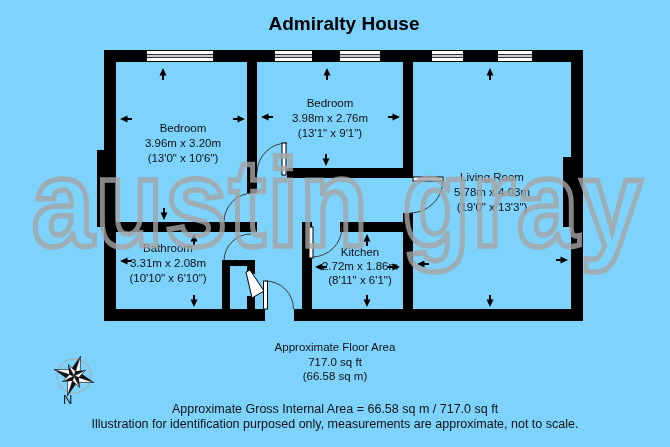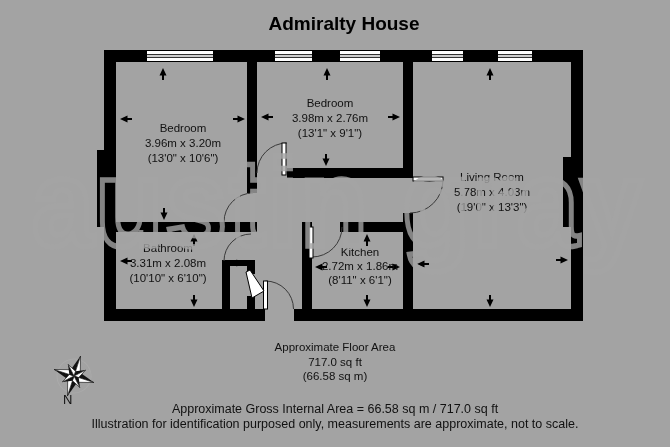--- a/index.html
+++ b/index.html
@@ -1,16 +1,16 @@
 <!DOCTYPE html>
 <html><head>
 <meta charset="utf-8">
 <style>
   html,body{margin:0;padding:0;background:#fff;}
-  #stage{position:relative;width:670px;height:447px;background:#a3a3a3;overflow:hidden;
+  #stage{position:relative;width:670px;height:447px;background:#7dd3fc;overflow:hidden;
          font-family:"Liberation Sans", sans-serif;}
   svg text{font-family:"Liberation Sans", sans-serif;}
   .rlabel{font-size:11.5px;fill:#111;}
   .flabel{font-size:11.5px;fill:#111;}
   .footer{font-size:12.5px;fill:#111;}
   .title{font-size:19px;font-weight:bold;fill:#000;}
   .wm{font-size:124px;font-weight:bold;letter-spacing:2px;}
 </style>
 </head>
 <body>

